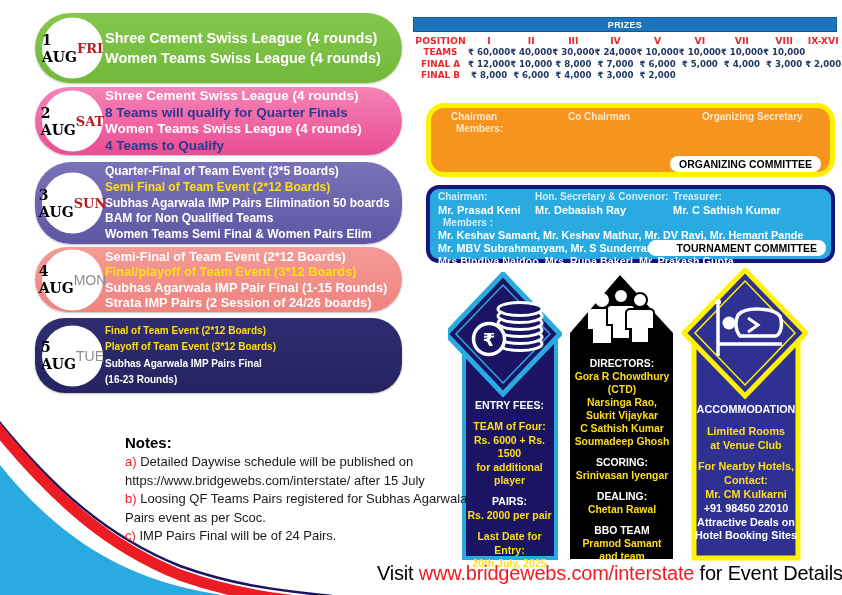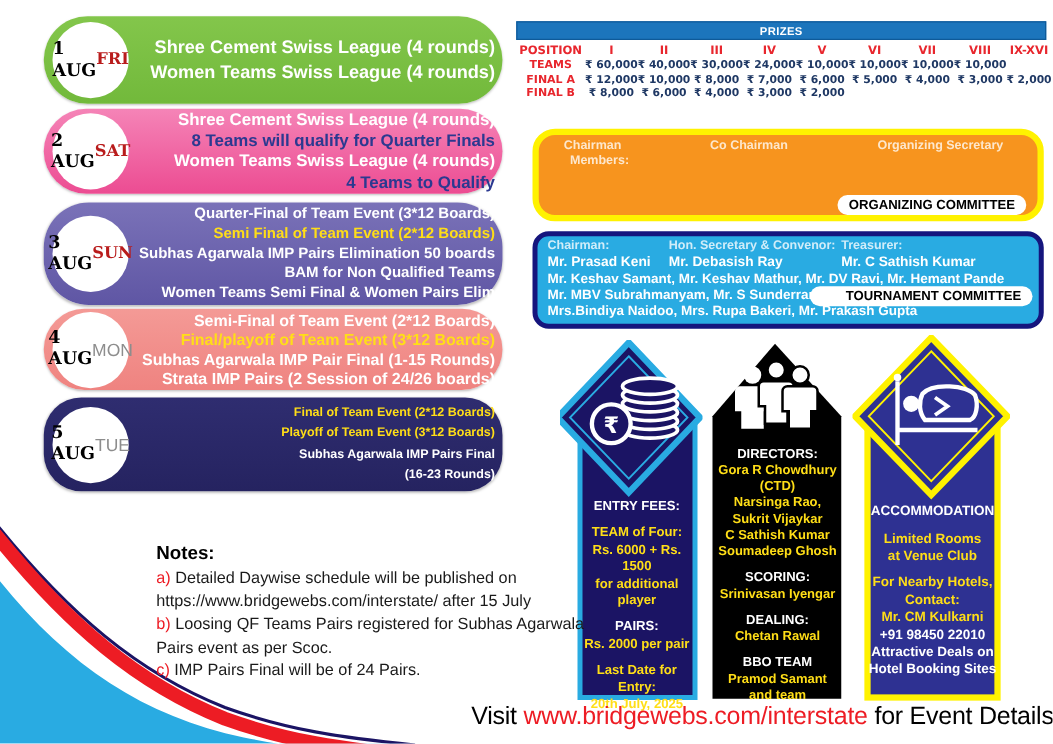--- a/index.html
+++ b/index.html
@@ -11,21 +11,21 @@
   #day1{top:13px;height:70px;}
   #day2{top:87px;height:68px;}
   #day3{top:162px;height:82px;}
   #day4{top:247px;height:65px;}
   #day5{top:318px;height:75px;border-radius:30px;}
   .day-circle{position:absolute;left:7px;top:50%;transform:translateY(-50%);width:61px;height:61px;
     background:#fff;border-radius:50%;display:flex;flex-direction:row;align-items:center;justify-content:center;}
   .day-date{font-family:"DejaVu Serif",serif;font-weight:bold;font-size:14px;line-height:17px;color:#000;}
   .day-dow{font-family:"DejaVu Serif",serif;font-weight:bold;font-size:13px;line-height:15px;color:#b91c1c;}
   .day-dow.muted{font-family:"Liberation Sans",sans-serif;font-weight:normal;color:#8d8d8d;font-size:14px;}
-  .day-lines{position:absolute;left:70px;right:6px;top:50%;transform:translateY(-50%);text-align:right;}
+  .day-lines{position:absolute;left:70px;right:6px;top:50%;transform:translateY(-50%);text-align:left;}
   .day .ln{font-weight:bold;font-size:13px;line-height:16px;white-space:nowrap;}
   #day1 .ln{font-size:14.5px;line-height:20px;}
   #day2 .ln{font-size:13.5px;line-height:16.5px;}
   #day3 .ln{font-size:12px;line-height:15.8px;}
   #day4 .ln{font-size:12.8px;line-height:15.5px;}
   #day5 .ln{font-size:10px;line-height:16.5px;}
   .ln-w{color:#ffffff;} .ln-y{color:#FFDE17;} .ln-n{color:#2B3990;}
 
   
   #prizes{position:absolute;left:413px;top:17px;width:424px;}
@@ -46,21 +46,21 @@
   .rc{box-sizing:border-box;}
   #org-box .rc1{width:117px;} #org-box .rc2{width:134px;} #org-box .rc3{flex:1;}
   #tour-box .rc1{width:97px;} #tour-box .rc2{width:138px;} #tour-box .rc3{flex:1;}
   .role-title{color:rgba(255,255,255,.78);font-size:10px;font-weight:bold;line-height:12px;}
   .role-name{color:#fff;font-size:11px;font-weight:bold;line-height:14px;}
   .members-label{color:rgba(255,255,255,.78);font-size:10px;font-weight:bold;line-height:12px;padding-left:5px;}
   .member-line{color:#fff;font-size:10.8px;font-weight:bold;line-height:13px;}
   .badge{position:absolute;background:#fff;color:#000;font-size:10.5px;font-weight:bold;
     padding:2px 9px;border-radius:8px;white-space:nowrap;}
   #org-box .badge{right:9px;bottom:0px;}
-  #tour-box .badge{right:5px;bottom:14px;padding-left:29px;}
+  #tour-box .badge{right:5px;bottom:3px;padding-left:29px;}
 
   
   .banner{position:absolute;}
   #entry-banner{left:448px;top:272px;width:114px;height:290px;}
   #directors-banner{left:568px;top:273px;width:107px;height:288px;}
   #accom-banner{left:682px;top:268px;width:126px;height:295px;}
   .banner svg{position:absolute;left:0;top:0;}
   .banner-text{position:absolute;text-align:center;}
   #entry-text{left:18px;right:9px;top:127px;}
   #directors-text{left:5px;right:4px;top:84px;}
@@ -115,21 +115,21 @@
         <div class="ln ln-w">Women Teams Swiss League (4 rounds)</div>
         <div class="ln ln-n">4 Teams to Qualify</div>
       </div>
   </div>
   <div class="day" id="day3" style="background: linear-gradient(rgb(122, 114, 184), rgb(95, 86, 164));">
     <div class="day-circle">
       <div class="day-date">3 AUG</div>
       <div class="day-dow">SUN</div>
     </div>
     <div class="day-lines">
-        <div class="ln ln-w">Quarter-Final of Team Event (3*12 Boards)</div>
+        <div class="ln ln-w">Quarter-Final of Team Event (3*5 Boards)</div>
         <div class="ln ln-y">Semi Final of Team Event (2*12 Boards)</div>
         <div class="ln ln-w">Subhas Agarwala IMP Pairs Elimination 50 boards</div>
         <div class="ln ln-w">BAM for Non Qualified Teams</div>
         <div class="ln ln-w">Women Teams Semi Final  &amp; Women Pairs Elim</div>
       </div>
   </div>
   <div class="day" id="day4" style="background: linear-gradient(rgb(244, 154, 150), rgb(239, 131, 128));">
     <div class="day-circle">
       <div class="day-date">4 AUG</div>
       <div class="day-dow muted">MON</div>
@@ -214,20 +214,21 @@
     <div class="role-titles">
         <div class="rc rc1 role-title">Chairman:</div>
         <div class="rc rc2 role-title">Hon.  Secretary &amp; Convenor:</div>
         <div class="rc rc3 role-title">Treasurer:</div>
       </div>
     <div class="role-names">
         <div class="rc rc1 role-name">Mr. Prasad Keni</div>
         <div class="rc rc2 role-name">Mr. Debasish Ray</div>
         <div class="rc rc3 role-name">Mr. C Sathish Kumar</div>
       </div>
+    <div class="members-label">Members :</div>
     <div class="member-lines">
         <div class="member-line">Mr. Keshav Samant, Mr. Keshav Mathur, Mr. DV Ravi, Mr. Hemant Pande</div>
         <div class="member-line">Mr. MBV Subrahmanyam, Mr. S Sunderram, Mrs. M Jajoo,</div>
         <div class="member-line">Mrs.Bindiya Naidoo, Mrs. Rupa Bakeri, Mr. Prakash Gupta</div>
       </div>
     <div class="badge">TOURNAMENT COMMITTEE</div>
   </div>
 
   <div class="banner" id="entry-banner">
     <svg width="114" height="290" viewBox="0 0 114 290">

